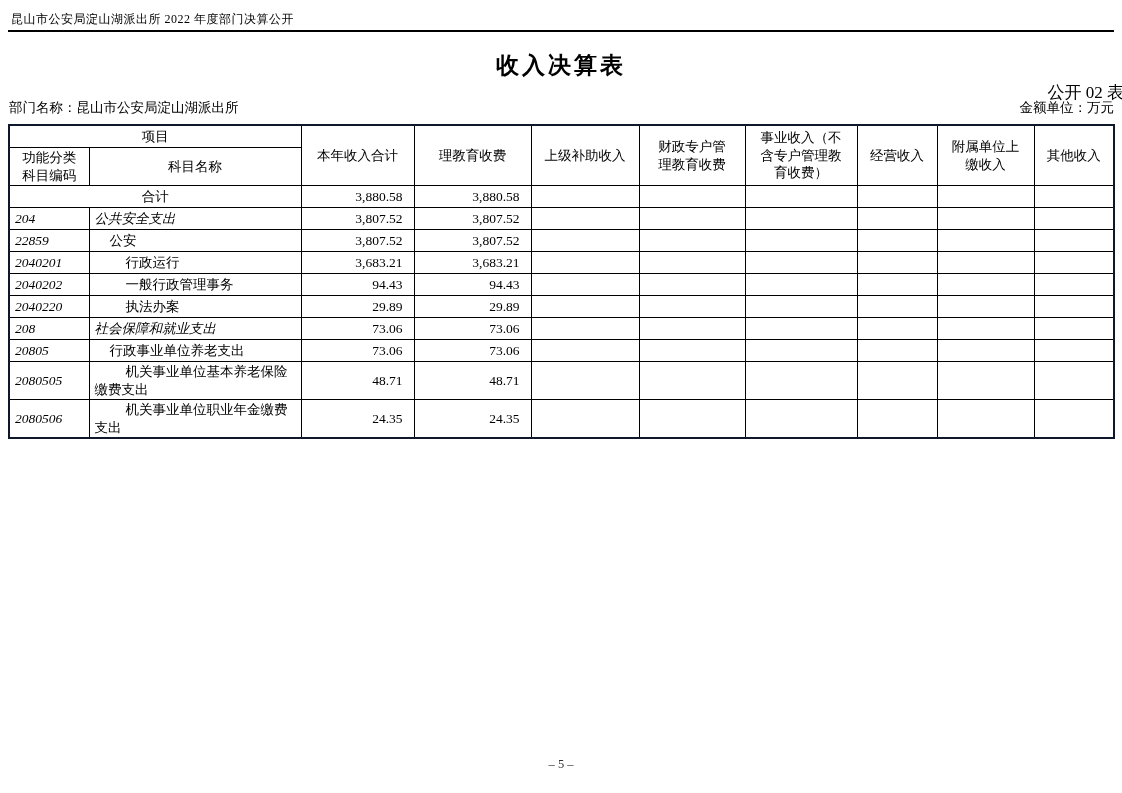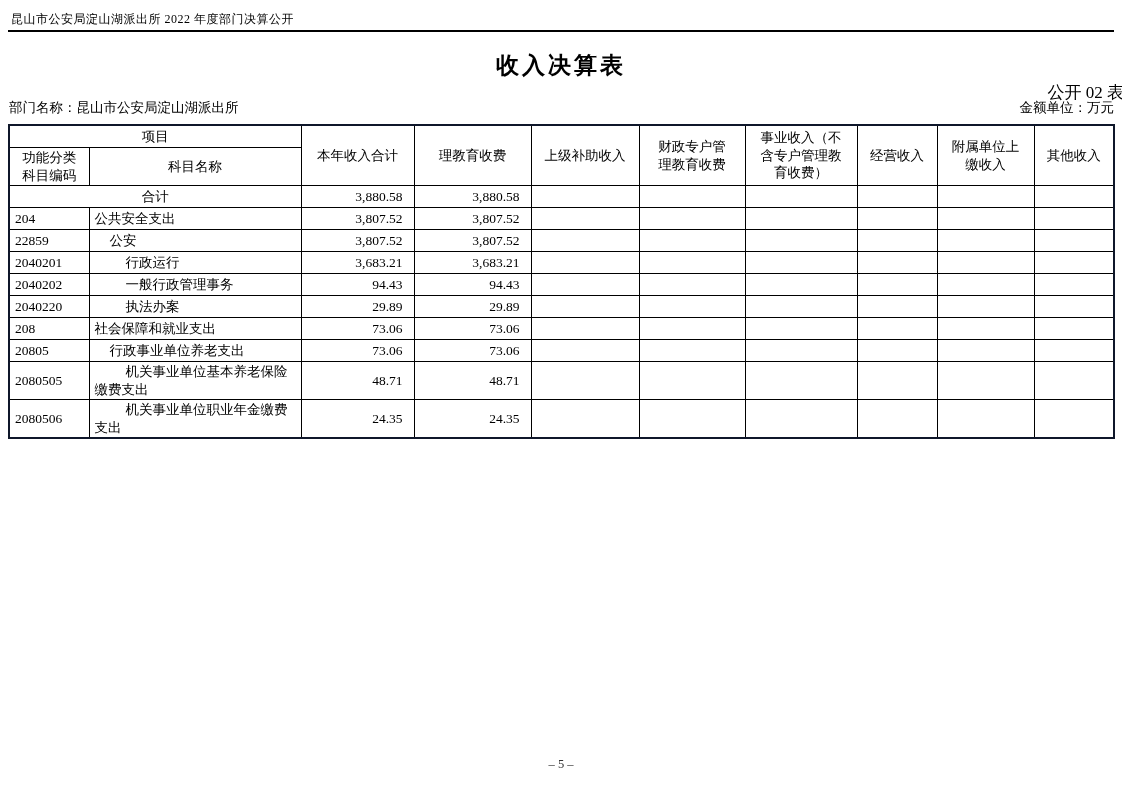--- a/index.html
+++ b/index.html
@@ -40,21 +40,21 @@
     border:1px solid #000; padding:1px 4px;
     font-size:13.5px; font-weight:400;
     text-align:center; vertical-align:middle;
     overflow:hidden; line-height:1.3;
   }
   .ml { white-space:pre-line; line-height:1.25; }
   thead tr.r1 th { height:19px; }
   thead tr.r2 th { height:35px; }
   tbody td { height:19px; }
   td.name { text-align:left; padding-left:5px; }
-  .indent-0 { text-indent:0; }
+  .indent-0 { text-indent:0;font-style:italic; }
   .indent-1 { text-indent:15px; }
   .indent-2 { text-indent:31px; }
   td.num { text-align:right; padding-right:11px; }
   td.rowlabel { text-align:center; }
   .note {
     position:absolute; top:435px; left:9px;
     font-size:13.5px; letter-spacing:0.5px;
   }
   .pageno {
     position:absolute; top:757px; left:0; width:1122px;

